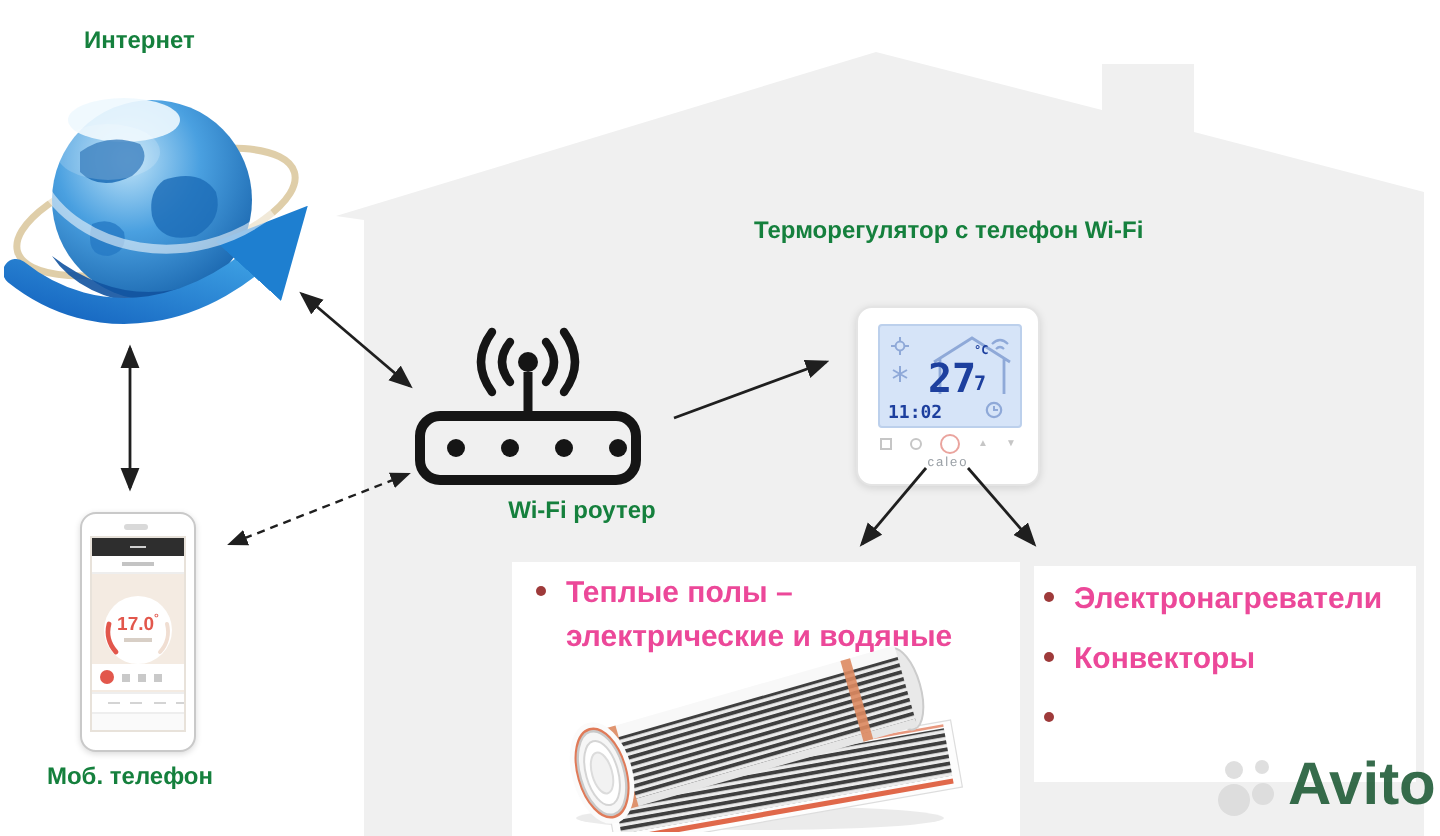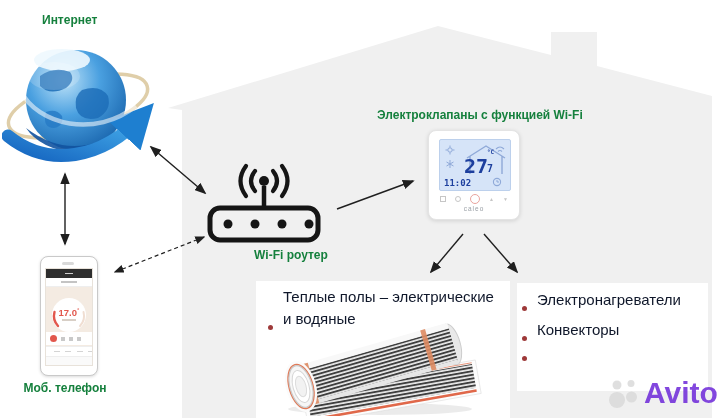--- a/index.html
+++ b/index.html
@@ -6,21 +6,21 @@
   #canvas{position:relative;width:720px;height:418px;background:#ffffff;overflow:hidden;
           font-family:"Liberation Sans",sans-serif;color:#222;}
   .abs{position:absolute;}
   .lbl{font-weight:bold;color:#15803d;font-size:12px;white-space:nowrap;}
   svg{display:block;}
   
   #house-svg{left:0;top:0;}
   .whitebox{background:#ffffff;}
   
   .blist{display:flex;flex-direction:column;}
-  .bitem{display:flex;align-items:flex-end;font-weight:normal;font-size:15px;color:#0f172a;line-height:1.45;}
+  .bitem{display:flex;align-items:flex-start;font-weight:bold;font-size:15px;color:#ec4899;line-height:1.45;}
   .bullet{width:5px;height:5px;border-radius:50%;background:#9e3a3a;margin:7px 10px 0 0;flex:none;}
   .wavy{text-decoration-line:underline;text-decoration-style:wavy;text-decoration-color:#e23b2e;
         text-decoration-thickness:1px;text-underline-offset:3px;}
   
   .phone{left:40px;top:256px;width:56px;height:118px;background:#fff;border:1.5px solid #c9c9c9;
          border-radius:8px;box-shadow:0 1px 3px rgba(0,0,0,.15);}
   .speaker{left:21px;top:5px;width:12px;height:2.5px;background:#d9d9d9;border-radius:2px;}
   .pscreen{left:4px;top:11px;width:46px;height:96px;background:#f4ebe2;overflow:hidden;border:.5px solid #e8e2da;}
   .pheader{height:9px;background:#2e2e2e;display:flex;align-items:center;justify-content:center;gap:2px;}
   .pheader i{display:block;width:8px;height:1.5px;background:#cfcfcf;}
@@ -29,33 +29,33 @@
   .pdial{position:relative;margin:9px auto 0 auto;width:38px;height:38px;}
   .prow1{position:absolute;left:0;bottom:20px;width:100%;height:13px;background:#fff;
          display:flex;align-items:center;padding:0 4px;box-sizing:border-box;gap:4px;}
   .reddot{width:7px;height:7px;border-radius:50%;background:#e2574c;flex:none;}
   .gico{width:4px;height:4px;background:#c9c9c9;flex:none;}
   .prow2{position:absolute;left:0;bottom:9px;width:100%;height:9px;background:#fff;border-top:.5px solid #eee;
          display:flex;align-items:center;justify-content:space-around;padding:0 5px;}
   .prow2 i{display:block;width:6px;height:1.5px;background:#d4d4d4;}
   .prow3{position:absolute;left:0;bottom:0;width:100%;height:8px;background:#fafafa;border-top:.5px solid #eee;}
   
-  .thermo{left:428px;top:130px;width:90px;height:88px;background:#fff;border:1px solid #e4e4e4;border-radius:8px;
+  .thermo{left:428px;top:153px;width:90px;height:88px;background:#fff;border:1px solid #e4e4e4;border-radius:8px;
           box-shadow:0 1px 4px rgba(0,0,0,.13);}
   .tscreen{left:10px;top:8px;width:70px;height:50px;background:#d6e4f8;border:1px solid #bcd0ec;border-radius:2px;}
   .tbtns{left:0;top:62px;width:100%;height:12px;display:flex;align-items:center;justify-content:space-between;
          padding:0 11px;box-sizing:border-box;}
   .tbtns .sq{width:4px;height:4px;border:1px solid #c6c6c6;}
   .tbtns .ci{width:4px;height:4px;border:1px solid #c6c6c6;border-radius:50%;}
   .tbtns .pw{width:8px;height:8px;border:1.5px solid #eaa49e;border-radius:50%;}
   .tbtns .tri{font-size:5px;color:#c6c6c6;line-height:1;}
   .tbrand{left:0;top:74px;width:100%;text-align:center;font-size:6.5px;color:#9aa0a6;letter-spacing:1px;}
   
   .wm{left:608px;top:376px;display:flex;align-items:center;gap:4px;opacity:.85;}
-  .wm-text{font-size:30px;font-weight:bold;color:#6d28d9;letter-spacing:0;}
+  .wm-text{font-size:30px;font-weight:bold;color:#14532d;letter-spacing:0;}
 </style>
 </head>
 <body>
 
 <div id="canvas">
 
   <svg id="house-svg" class="abs" width="720" height="418" viewBox="0 0 720 418">
     <polygon points="168,108 438,26 551,55 551,32 597,32 597,66 712,96 712,418 182,418 182,110" fill="#f0f0f0"></polygon>
   </svg>
 
@@ -146,21 +146,21 @@
     <circle cx="64" cy="26" r="5" fill="#151515"></circle>
     <line x1="64" y1="31" x2="64" y2="54" stroke="#151515" stroke-width="4.5"></line>
     <rect x="10" y="53" width="108" height="32" rx="10" fill="none" stroke="#151515" stroke-width="5"></rect>
     <circle cx="28" cy="69" r="4.5" fill="#151515"></circle>
     <circle cx="55" cy="69" r="4.5" fill="#151515"></circle>
     <circle cx="82" cy="69" r="4.5" fill="#151515"></circle>
     <circle cx="109" cy="69" r="4.5" fill="#151515"></circle>
   </svg>
   <div class="abs lbl" style="left:222px;top:248px;width:90px;text-align:center;margin-left:24px;">Wi-Fi роутер</div>
 
-  <div class="abs lbl" style="left:377px;top:108px;">Электроклапаны с функцией Wi-Fi</div>
+  <div class="abs lbl" style="left:377px;top:108px;">Терморегулятор с телефон Wi-Fi</div>
   <div class="abs thermo">
     <div class="abs tscreen">
       <svg width="70" height="50" viewBox="0 0 70 50">
         <path d="M27,18 L46,6 L65,18 M30,16 V34 M62,16 V34" fill="none" stroke="#8fa9d8" stroke-width="1.4"></path>
         <path d="M56,9 Q60,5 64,9 M58,11.5 Q60,9.5 62,11.5" fill="none" stroke="#8fa9d8" stroke-width="1.1"></path>
         <circle cx="10" cy="10" r="2.2" fill="none" stroke="#8fa9d8" stroke-width="1"></circle>
         <path d="M10,5.5 v2 M10,12.5 v2 M5.5,10 h2 M12.5,10 h2" stroke="#8fa9d8" stroke-width="1"></path>
         <path d="M10,20 v8 M6.5,22 l7,4 M13.5,22 l-7,4" stroke="#8fa9d8" stroke-width="1"></path>
         <circle cx="57" cy="42" r="3.6" fill="none" stroke="#8fa9d8" stroke-width="1.1"></circle>
         <path d="M57,40 v2 h2" fill="none" stroke="#8fa9d8" stroke-width="1"></path>

